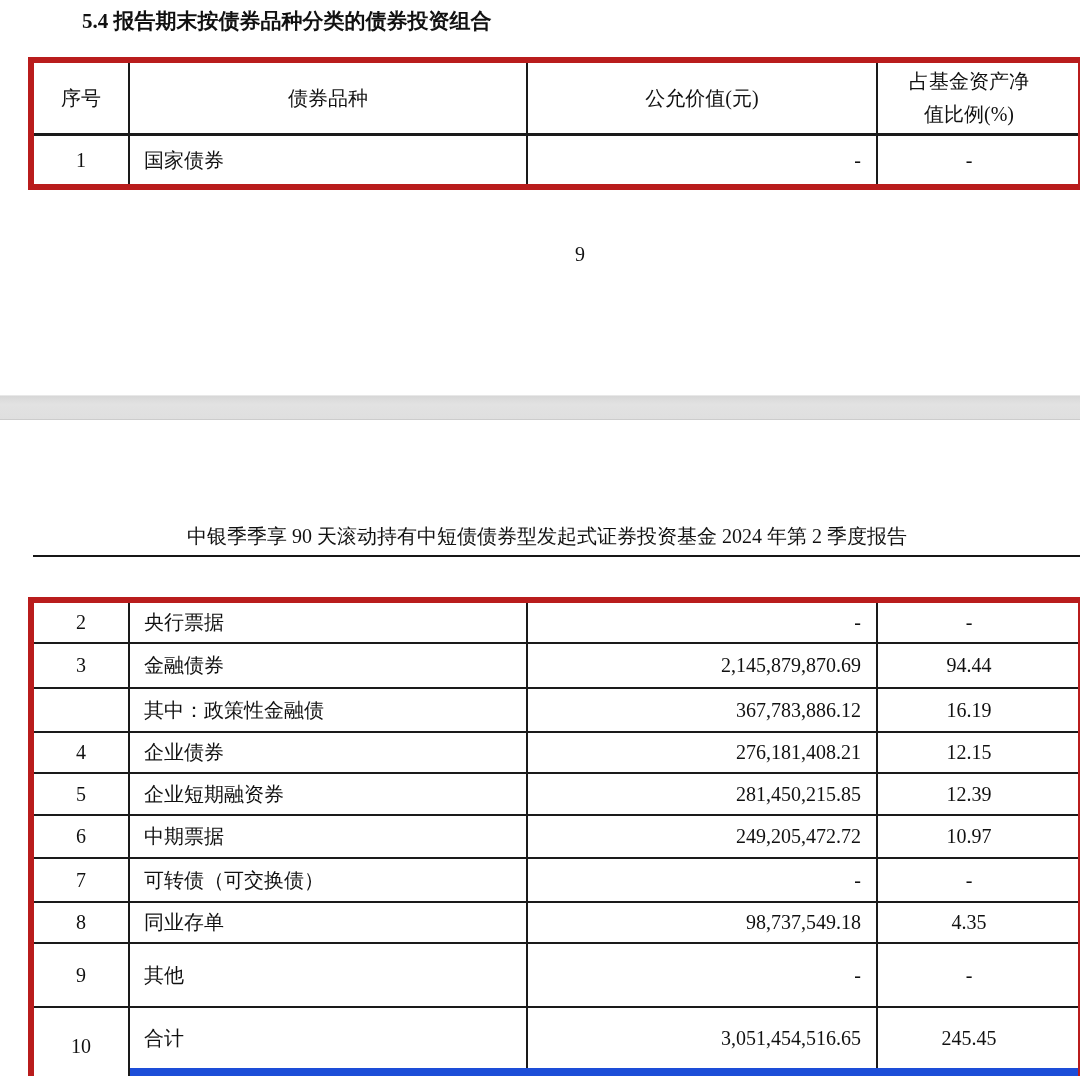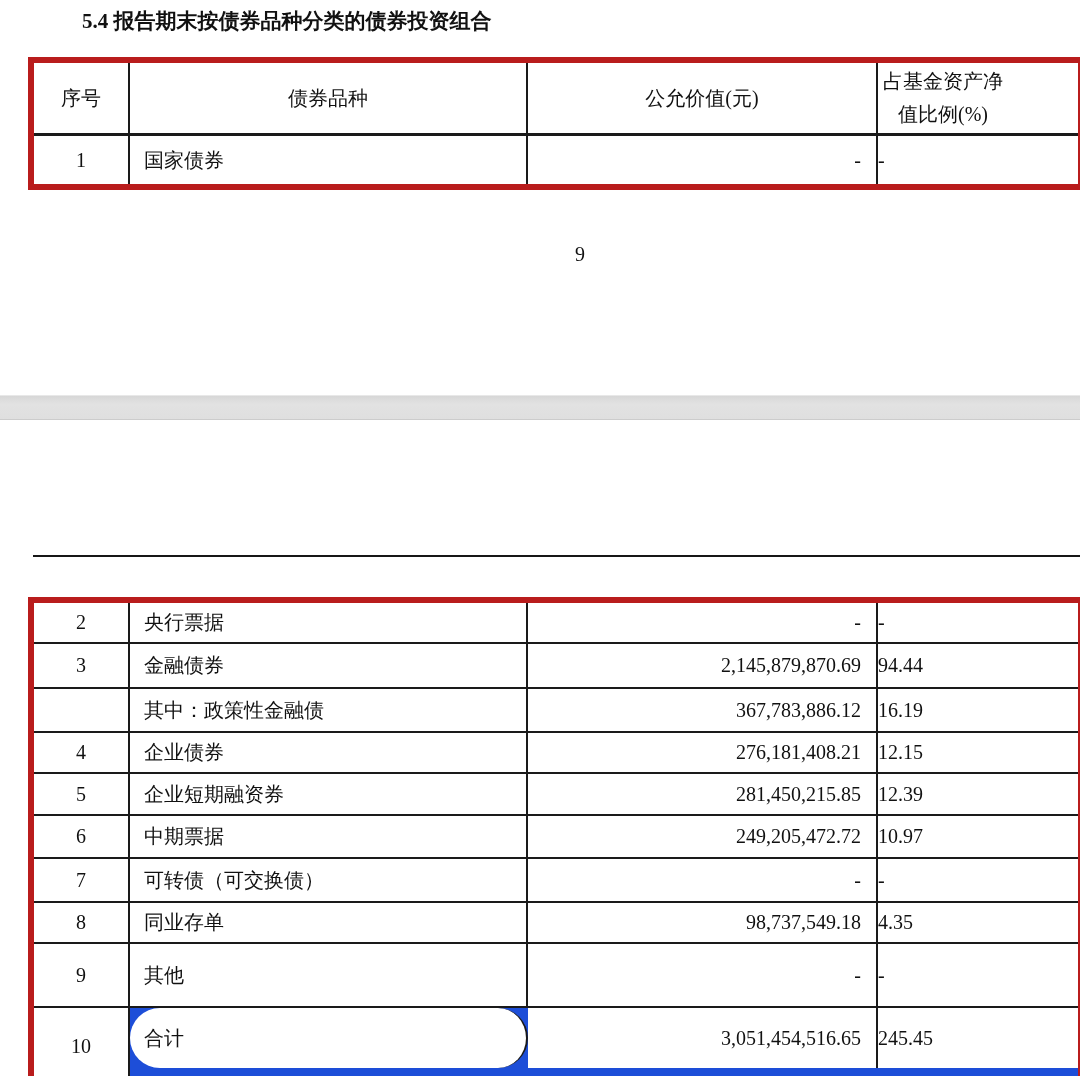--- a/index.html
+++ b/index.html
@@ -47,21 +47,21 @@
     height: 73px;
     justify-content: center;
     text-align: center;
     border-bottom-width: 3px;
     line-height: 33px;
   }
   .hdr-pct-inner { display: inline-block; width: 130px; }
   .c-no   { justify-content: center; }
   .c-type { padding-left: 14px; font-family: Liberation Serif, serif; }
   .c-val  { justify-content: flex-end; padding-right: 15px; }
-  .c-pct  { justify-content: flex-start; padding-right: 18px; }
+  .c-pct  { justify-content: center; padding-right: 18px; }
   .page-number {
     position: absolute;
     left: 540px;
     top: 243px;
     width: 80px;
     text-align: center;
     font-size: 20px;
   }
   .page-separator {
     position: absolute;
@@ -113,20 +113,21 @@
   <div class="cell c-no last" style="height: 48px;">1</div>
       <div class="cell c-type last" style="height: 48px;">国家债券</div>
       <div class="cell c-val last" style="height: 48px;">-</div>
       <div class="cell c-pct last" style="height: 48px;">-</div>
     </div>
 
   <div class="page-number">9</div>
 
   <div class="page-separator"></div>
 
+  <div class="running-header">中银季季享 90 天滚动持有中短债债券型发起式证券投资基金 2024 年第 2 季度报告</div>
 
   <div class="header-rule"></div>
 
   <div class="doc-table t2" id="table2">
       <div class="cell c-no" style="height: 41px;">2</div>
       <div class="cell c-type" style="height: 41px;">央行票据</div>
       <div class="cell c-val" style="height: 41px;">-</div>
       <div class="cell c-pct" style="height: 41px;">-</div>
       <div class="cell c-no" style="height: 45px;">3</div>
       <div class="cell c-type" style="height: 45px;">金融债券</div>
@@ -154,18 +155,18 @@
       <div class="cell c-pct" style="height: 44px;">-</div>
       <div class="cell c-no" style="height: 41px;">8</div>
       <div class="cell c-type" style="height: 41px;">同业存单</div>
       <div class="cell c-val" style="height: 41px;">98,737,549.18</div>
       <div class="cell c-pct" style="height: 41px;">4.35</div>
       <div class="cell c-no" style="height: 64px;">9</div>
       <div class="cell c-type" style="height: 64px;">其他</div>
       <div class="cell c-val" style="height: 64px;">-</div>
       <div class="cell c-pct" style="height: 64px;">-</div>
       <div class="cell c-no last" style="height: 76px;">10</div>
-      <div class="cell c-type last" style="height: 60px; border-radius: 30px;">合计</div>
+      <div class="cell c-type last" style="height: 60px;">合计</div>
       <div class="cell c-val last" style="height: 60px;">3,051,454,516.65</div>
       <div class="cell c-pct last" style="height: 60px;">245.45</div>
     </div>
 
 </div>
 
 </body></html>

